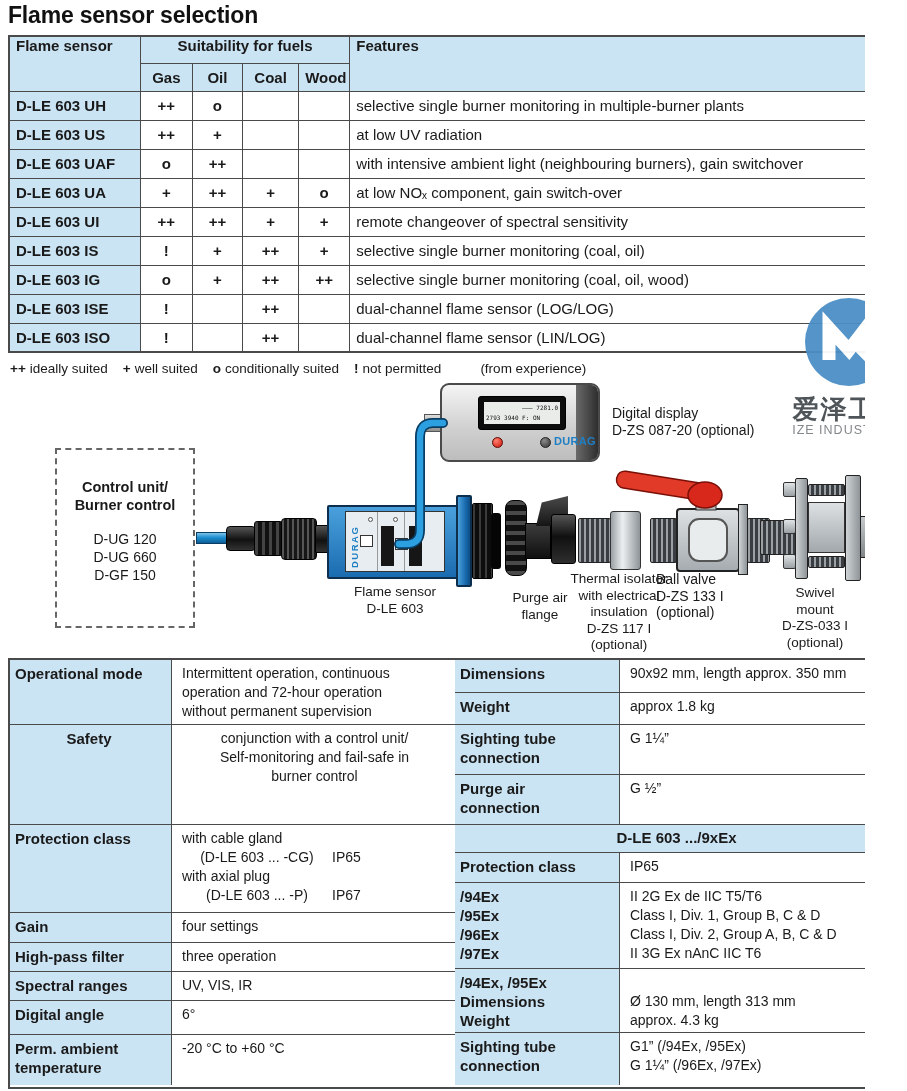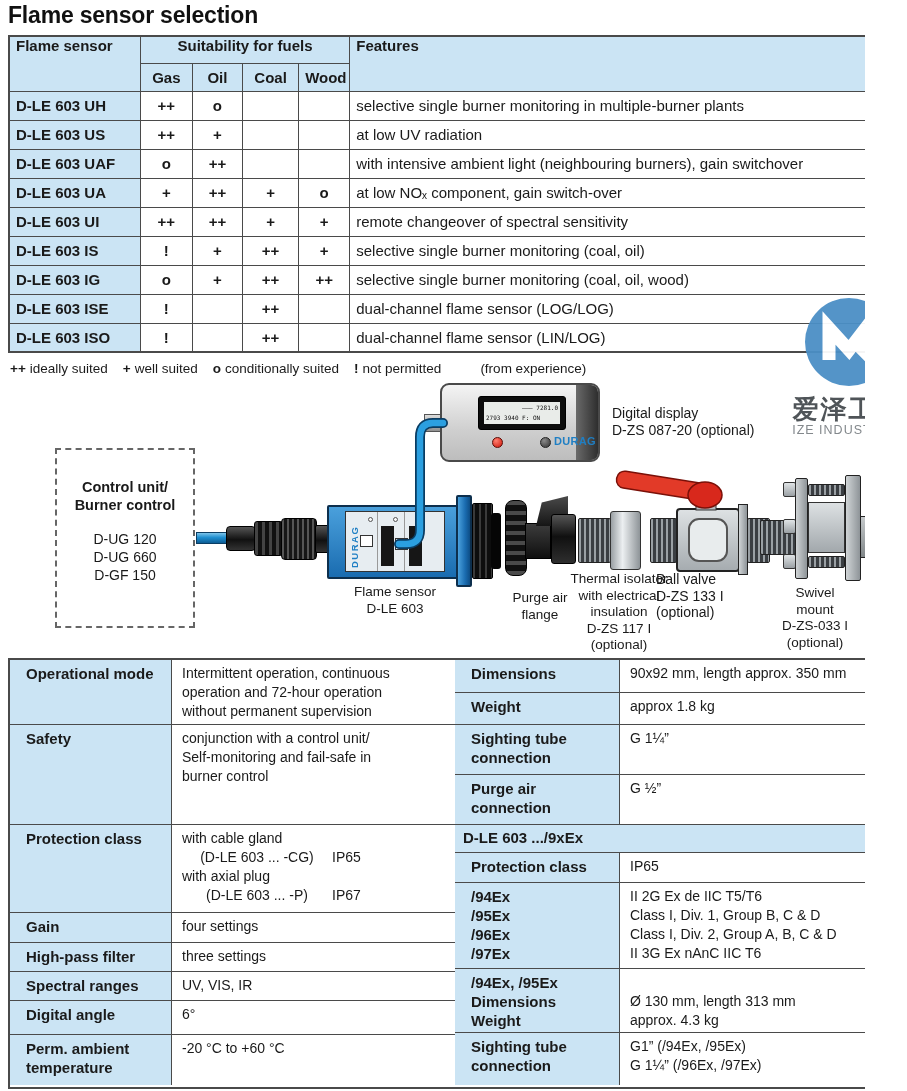--- a/index.html
+++ b/index.html
@@ -88,21 +88,21 @@
   #watermark{position:absolute;left:790px;top:298px;width:117px;text-align:center;z-index:5;}
   #wm-circle{position:relative;margin:0 auto;width:88px;height:88px;border-radius:50%;background:#4b8fc6;opacity:0.95;}
   #wm-cn{margin-top:9px;font-size:26px;font-weight:bold;color:#4f5458;letter-spacing:2px;line-height:28px;}
   #wm-en{font-size:12.5px;color:#83888c;letter-spacing:1px;}
   
   .spec-table{position:absolute;top:658px;border:2px solid #4a4a4a;background:#fff;}
   #spec-left{left:8px;width:447px;height:427px;}
   #spec-right{left:455px;width:443px;height:427px;border-left:none;}
   .spec-row{display:flex;border-top:1px solid #4a4a4a;box-sizing:border-box;overflow:hidden;}
   .spec-row:first-child{border-top:none;}
-  .spec-label{background:#cbe4f4;border-right:1px solid #4a4a4a;padding:4px 8px 0 16px;font-weight:bold;font-size:15px;line-height:19px;box-sizing:border-box;}
+  .spec-label{background:#cbe4f4;border-right:1px solid #4a4a4a;padding:4px 8px 0 5px;font-weight:bold;font-size:15px;line-height:19px;box-sizing:border-box;}
   #spec-left .spec-label{width:162px;}
   #spec-right .spec-label{width:165px;}
   .spec-value{flex:1;padding:4px 10px 0 10px;font-size:14px;line-height:19px;box-sizing:border-box;}
   .spec-section{background:#cbe4f4;font-weight:bold;font-size:15px;padding:4px 8px;box-sizing:border-box;width:100%;}
   .vline{min-height:19px;}
   .vline .lt{display:inline-block;width:150px;text-align:center;}
   svg{display:block;}
 </style>
 </head>
 <body>
@@ -346,21 +346,21 @@
       <div class="spec-row" style="height: 64px;">
         <div class="spec-label">
           <div>Operational mode</div>
         </div>
         <div class="spec-value">
           <div class="vline">Intermittent operation, continuous</div>
           <div class="vline">operation and 72-hour operation</div>
           <div class="vline">without permanent supervision</div>
         </div>
       </div>
-      <div class="spec-row" style="height: 100px;">
+      <div class="spec-row" style="height: 100px; text-align: center;">
         <div class="spec-label">
           <div>Safety</div>
         </div>
         <div class="spec-value">
           <div class="vline">conjunction with a control unit/</div>
           <div class="vline">Self-monitoring and fail-safe in</div>
           <div class="vline">burner control</div>
         </div>
       </div>
       <div class="spec-row" style="height: 88px;">
@@ -380,21 +380,21 @@
         </div>
         <div class="spec-value">
           <div class="vline">four settings</div>
         </div>
       </div>
       <div class="spec-row" style="height: 29px;">
         <div class="spec-label">
           <div>High-pass filter</div>
         </div>
         <div class="spec-value">
-          <div class="vline">three settings</div>
+          <div class="vline">three operation</div>
         </div>
       </div>
       <div class="spec-row" style="height: 29px;">
         <div class="spec-label">
           <div>Spectral ranges</div>
         </div>
         <div class="spec-value">
           <div class="vline">UV, VIS, IR</div>
         </div>
       </div>
@@ -444,21 +444,21 @@
       </div>
       <div class="spec-row" style="height: 50px;">
         <div class="spec-label">
           <div>Purge air</div>
           <div>connection</div>
         </div>
         <div class="spec-value">
           <div class="vline">G ½”</div>
         </div>
       </div>
-      <div class="spec-row" style="height: 28px;">
+      <div class="spec-row" style="height: 28px; text-align: center;">
         <div class="spec-section">D-LE 603 .../9xEx</div>
       </div>
       <div class="spec-row" style="height: 30px;">
         <div class="spec-label">
           <div>Protection class</div>
         </div>
         <div class="spec-value">
           <div class="vline">IP65</div>
         </div>
       </div>

